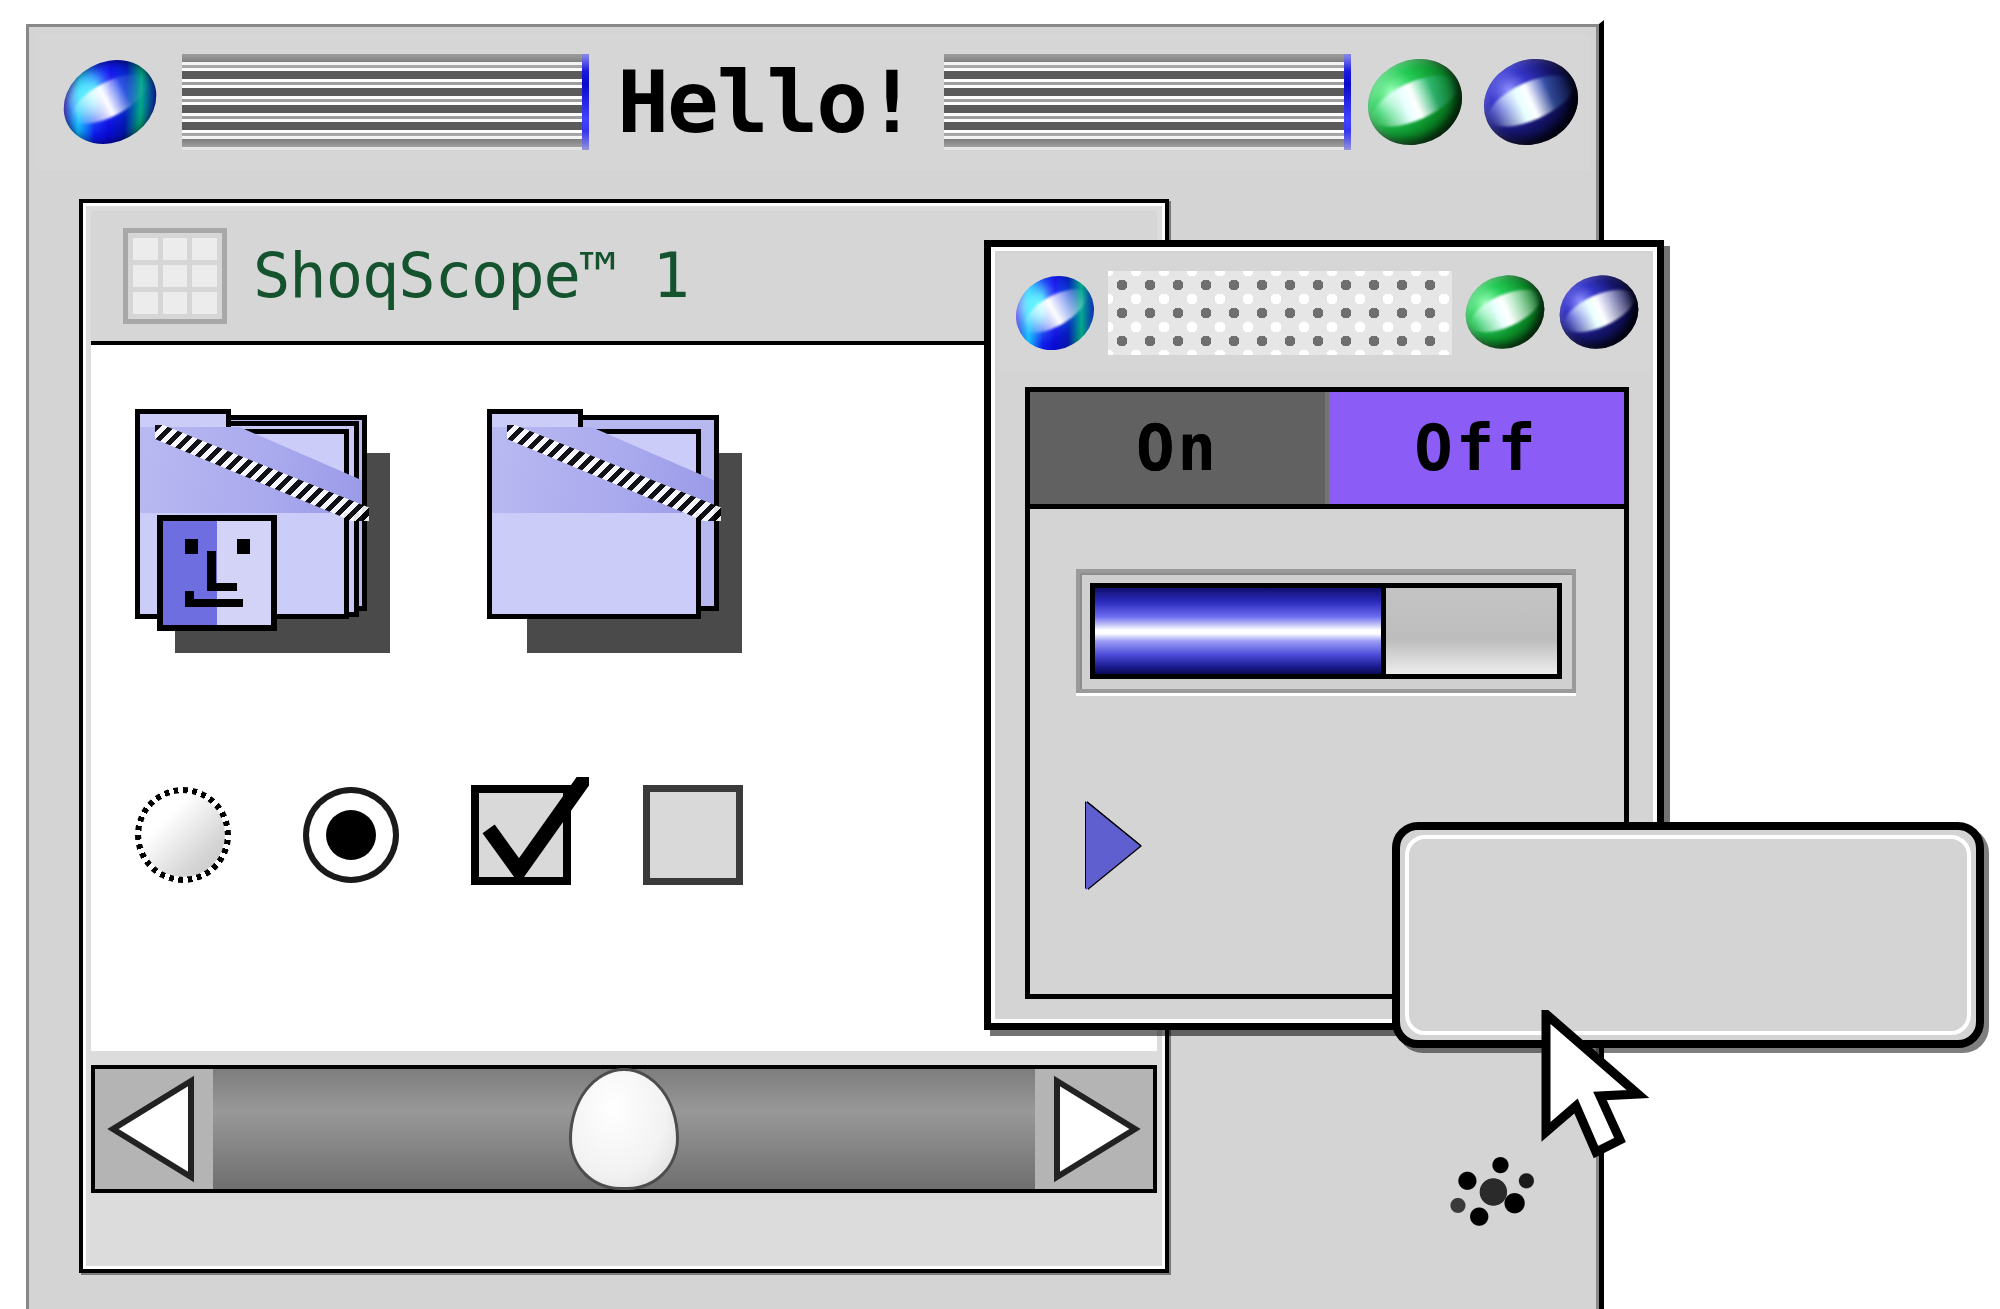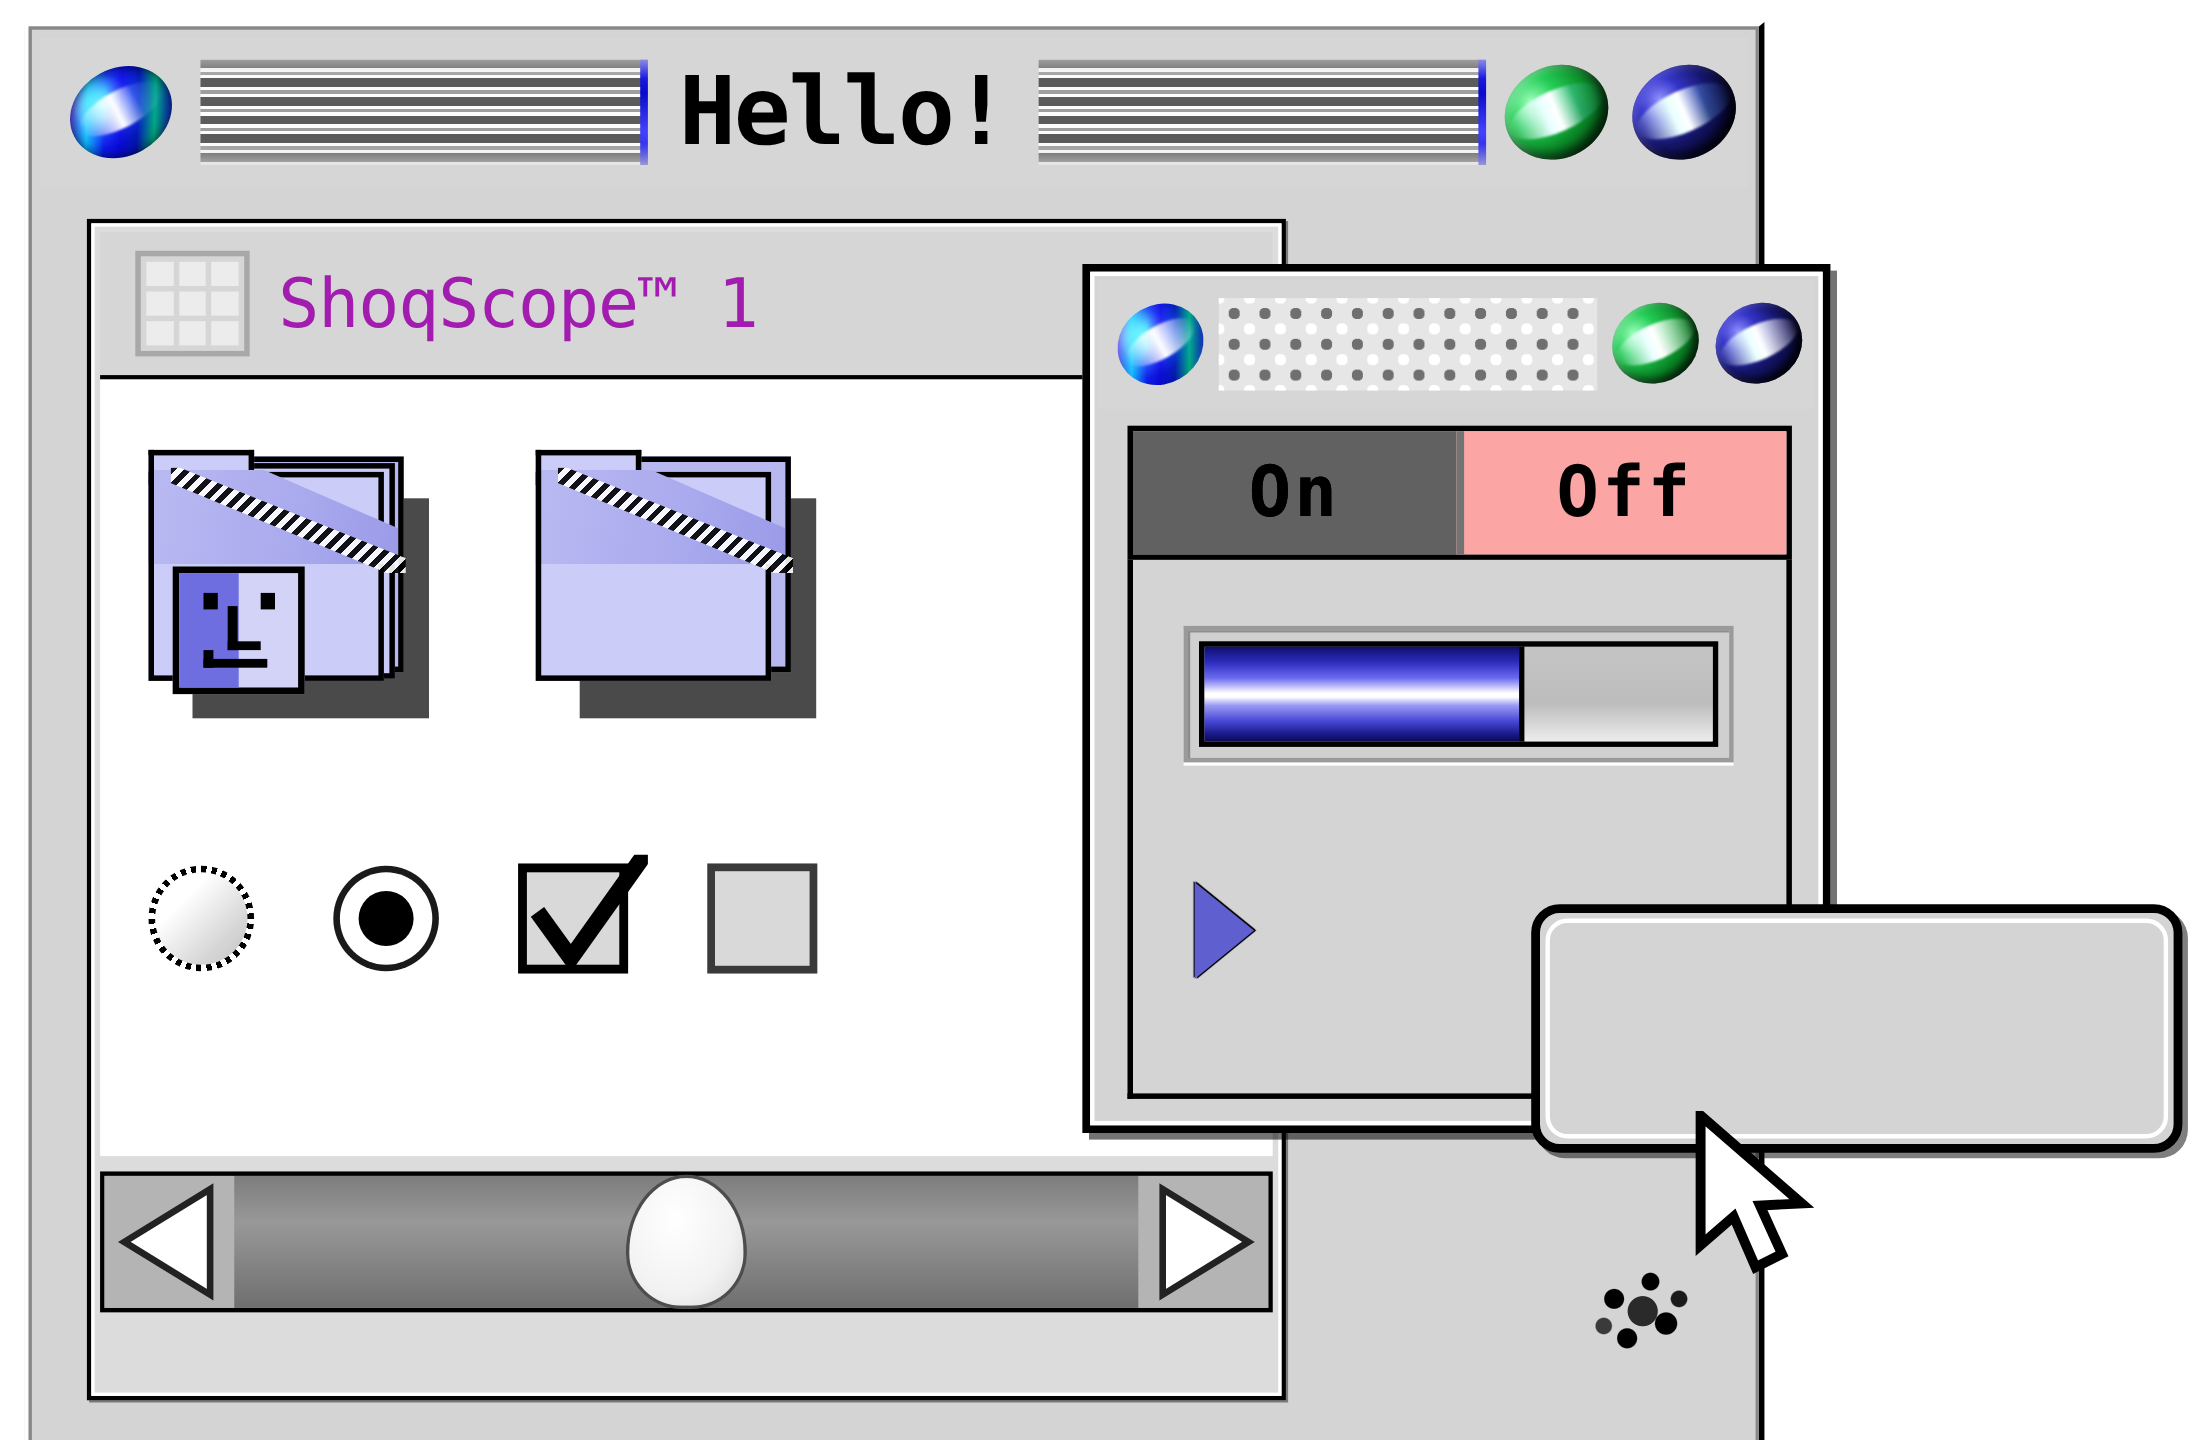--- a/index.html
+++ b/index.html
@@ -117,21 +117,21 @@
   }
   .grid-icon{
     width:104px;height:96px;margin-left:32px;margin-right:26px;flex:0 0 auto;
     background:#d6d6d6;border:5px solid #a8a8a8;box-sizing:border-box;
     display:grid;grid-template-columns:1fr 1fr 1fr;grid-template-rows:1fr 1fr 1fr;
     gap:5px;padding:5px;
   }
   .grid-icon i{display:block;background:#ececec;}
   .panel-title{
     font-family:"DejaVu Sans Mono", monospace;
-    font-size:62px;color:#a21caf;white-space:nowrap;letter-spacing:-1px;line-height:1;
+    font-size:62px;color:#14532d;white-space:nowrap;letter-spacing:-1px;line-height:1;
   }
 
   .panel-body{
     position:absolute;left:8px;top:142px;right:8px;height:706px;background:#ffffff;
   }
 
   
   .folder{position:absolute;width:255px;height:250px;}
   .folder .shadow{
     position:absolute;left:40px;top:44px;width:215px;height:200px;
@@ -262,21 +262,21 @@
 
   .tabs{
     position:absolute;left:34px;top:140px;right:28px;height:122px;
     display:flex;border:5px solid #000;box-sizing:border-box;background:#d4d4d4;
   }
   .tab{
     flex:1;display:flex;align-items:center;justify-content:center;
     font-family:"DejaVu Sans Mono", monospace;font-weight:bold;font-size:64px;letter-spacing:3px;
   }
   .tab.sel{background:#616161;color:#000;text-shadow:0 0 0 #000;}
-  .tab.unsel{background:#fca5a5;color:#000;border-left:7px solid #737373;}
+  .tab.unsel{background:#8b5cf6;color:#000;border-left:4px solid #737373;}
 
   .dlg-body{
     position:absolute;left:34px;top:262px;right:28px;bottom:24px;
     background:#d4d4d4;border:5px solid #000;border-top:none;box-sizing:border-box;
   }
   .progress-well{
     position:absolute;left:46px;top:60px;right:48px;height:124px;
     background:#d0d0d0;border:4px solid #9a9a9a;box-sizing:border-box;
     box-shadow:inset 2px 2px 0 #8d8d8d, 0 3px 0 #ffffff;
   }

